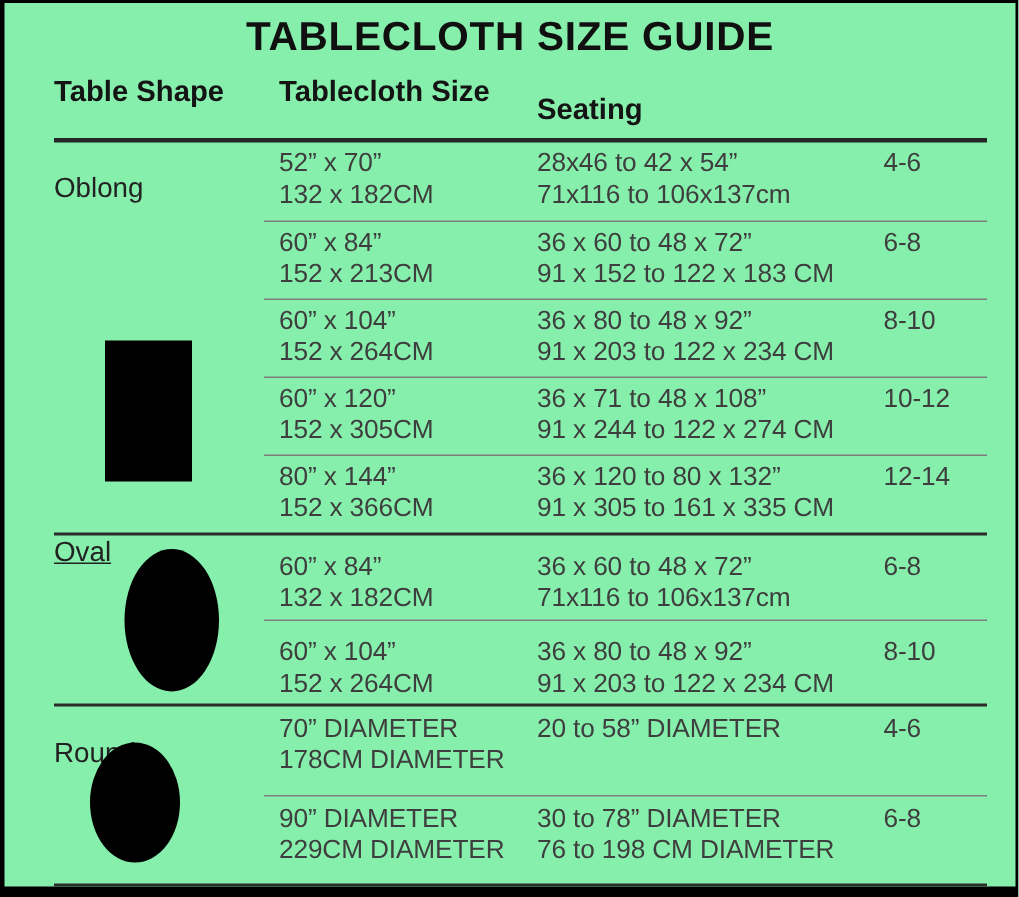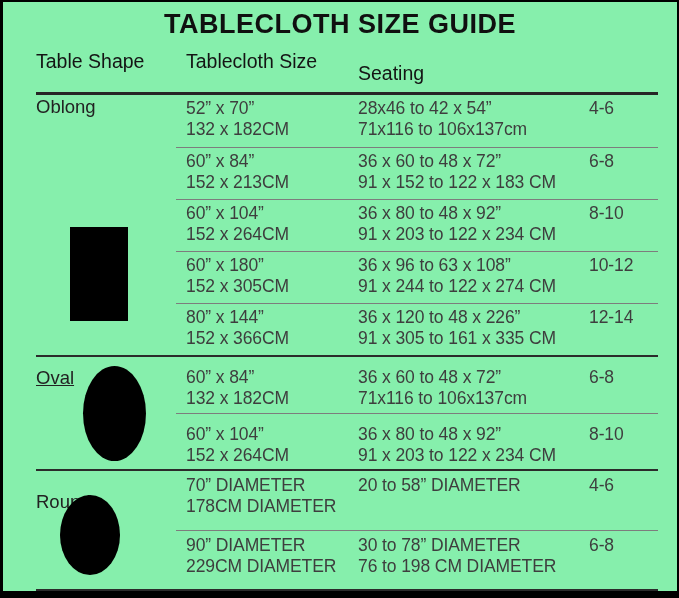--- a/index.html
+++ b/index.html
@@ -30,21 +30,21 @@
   .guide {
     margin: 0 19px 0 33px; 
   }
 
   .header-row {
     display: flex;
     margin-top: 10px;
     padding-bottom: 7px;
     border-bottom: 3px solid #262626;
     font-size: 19.5px;
-    font-weight: normal;
+    font-weight: bold;
     color: #141414;
   }
   .hc1 { width: 150px; }
   .hc2 { width: 172px; }
   .hc3 { width: 231px; }
   .hc4 { flex: 1; margin-top: 12px; }
 
   .section { display: flex; }
   .section + .section { border-top: 2px solid #2b2b2b; }
   .section:last-child { border-bottom: 2px solid #2b2b2b; }
@@ -52,22 +52,22 @@
   .shape-col {
     position: relative;
     width: 140px;
     flex: 0 0 140px;
   }
   .shape-label {
     font-size: 18.5px;
     color: #222;
     line-height: 22px;
   }
-  .section-oblong .shape-label { padding-top: 1px; }
-  .section-oval   .shape-label { padding-top: 10px; text-decoration: underline; }
+  .section-oblong .shape-label { padding-top: 19px; }
+  .section-oval   .shape-label { padding-top: 0; text-decoration: underline; }
   .section-round  .shape-label { padding-top: 20px; }
 
   .shape { position: absolute; background: #000; }
   .shape-rect    { left: 34px; top: 132px; width: 58px; height: 94px; }
   .shape-ellipse { left: 47px; top: 9px;  width: 63px; height: 95px; border-radius: 50%; }
   .shape-circle  { left: 24px; top: 24px; width: 60px; height: 80px; border-radius: 50%; }
 
   .rows { flex: 1; }
   .row { display: flex; }
   .row + .row { border-top: 1.5px solid #7d7d7d; }
@@ -134,37 +134,37 @@
           </div>
           <div class="cell cell-tsize">
             <div>36 x 80 to 48 x 92”</div>
             <div>91 x 203 to 122 x 234 CM</div>
           </div>
           <div class="cell cell-seat">8-10</div>
         </div>
 
         <div class="row">
           <div class="cell cell-cloth">
-            <div>60” x 180”</div>
+            <div>60” x 120”</div>
             <div>152 x 305CM</div>
           </div>
           <div class="cell cell-tsize">
-            <div>36 x 96 to 63 x 108”</div>
+            <div>36 x 71 to 48 x 108”</div>
             <div>91 x 244 to 122 x 274 CM</div>
           </div>
           <div class="cell cell-seat">10-12</div>
         </div>
 
         <div class="row">
           <div class="cell cell-cloth">
             <div>80” x 144”</div>
             <div>152 x 366CM</div>
           </div>
           <div class="cell cell-tsize">
-            <div>36 x 120 to 48 x 226”</div>
+            <div>36 x 120 to 80 x 132”</div>
             <div>91 x 305 to 161 x 335 CM</div>
           </div>
           <div class="cell cell-seat">12-14</div>
         </div>
 
       </div>
     </div>
 
     <div class="section section-oval">
       <div class="shape-col">

